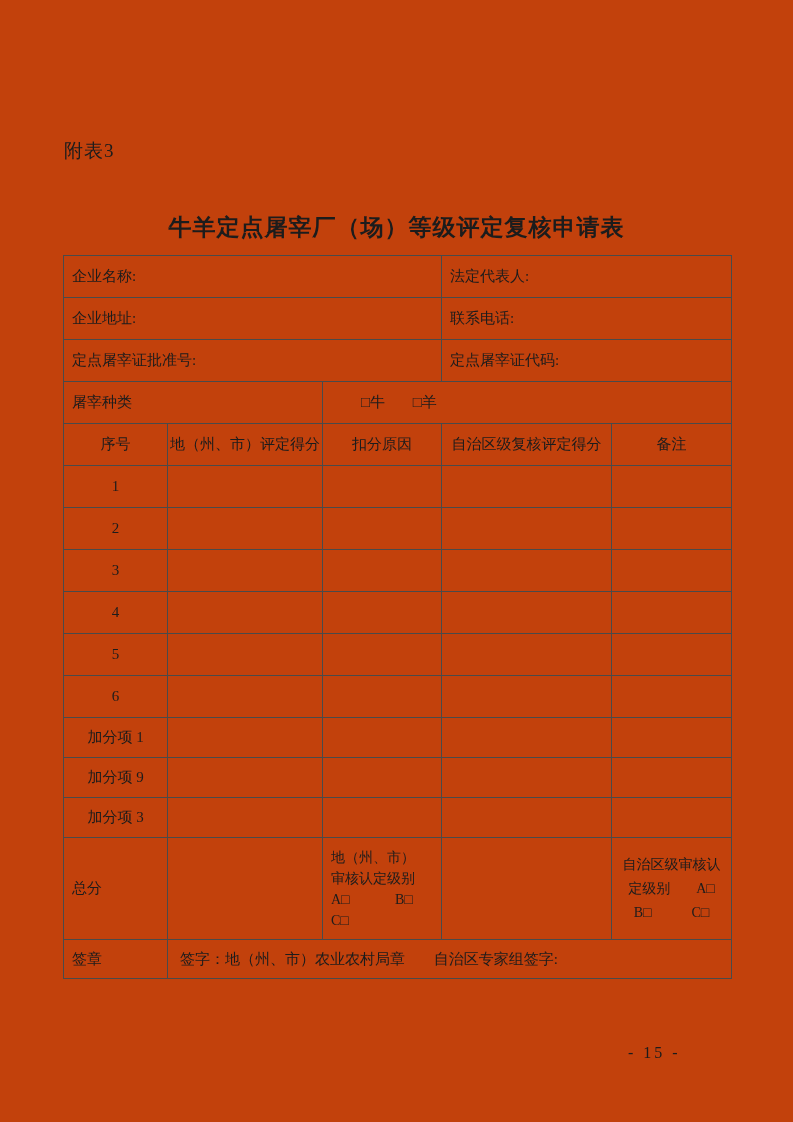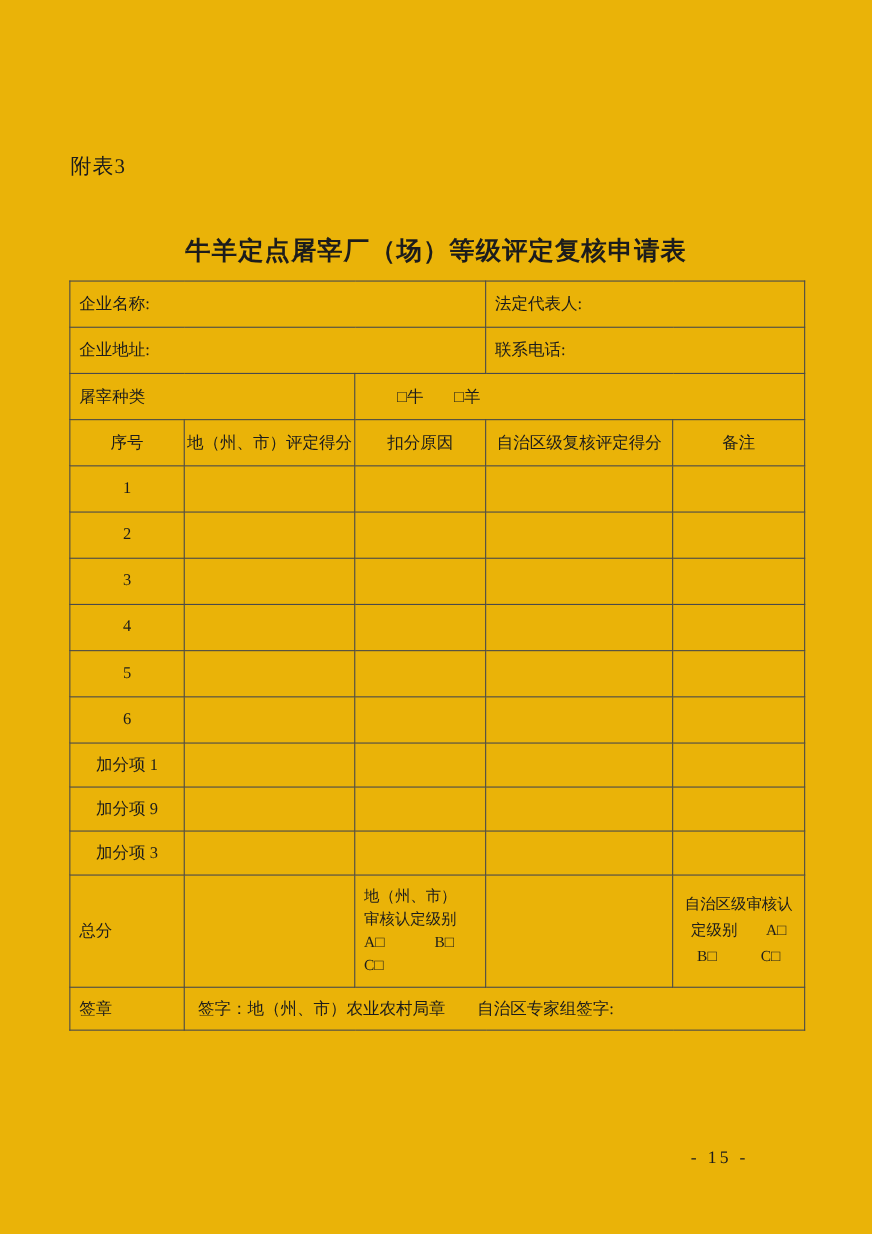--- a/index.html
+++ b/index.html
@@ -1,20 +1,20 @@
 <!DOCTYPE html>
 <html><head>
 <meta charset="utf-8">
 <style>
   html,body{margin:0;padding:0;background:#e9e9e9;}
   .page{
     position:relative;
     width:793px;height:1122px;
     margin:0 auto;
-    background:#eab308;
+    background:#c2410c;
     font-family:"Liberation Serif","DejaVu Serif",serif;
     color:#1c1c1c;
     overflow:hidden;
   }
   .appendix{
     position:absolute;left:64px;top:138px;
     font-size:19px;letter-spacing:1px;
   }
   .title{
     position:absolute;left:0;right:0;top:196px;
@@ -84,20 +84,24 @@
     <tbody>
 
       <tr class="info-row">
         <td colspan="3">企业名称:</td>
         <td colspan="2">法定代表人:</td>
       </tr>
       <tr class="info-row">
         <td colspan="3">企业地址:</td>
         <td colspan="2">联系电话:</td>
       </tr>
+      <tr class="info-row">
+        <td colspan="3">定点屠宰证批准号:</td>
+        <td colspan="2">定点屠宰证代码:</td>
+      </tr>
 
       <tr class="species-row">
         <td colspan="2" class="cell-center">屠宰种类</td>
         <td colspan="3" class="species-cell">
           <span class="opt">□牛</span>
           <span class="opt">□羊</span>
         </td>
       </tr>
 
       <tr class="header-row">

